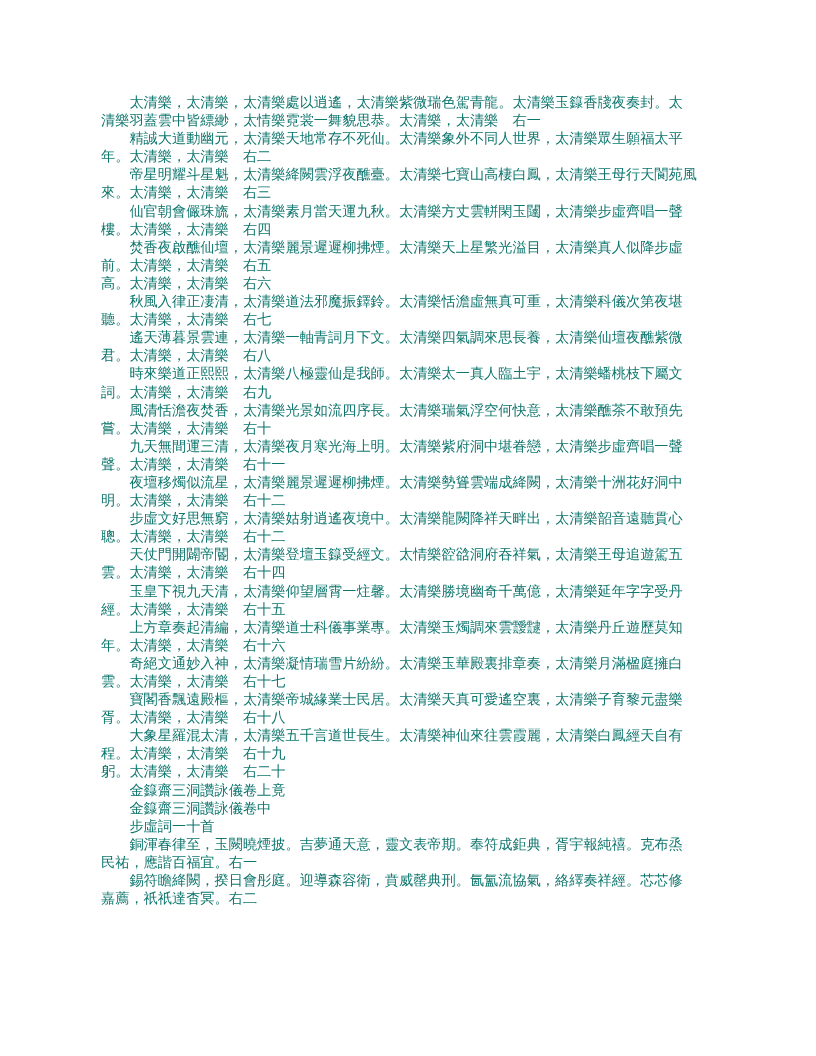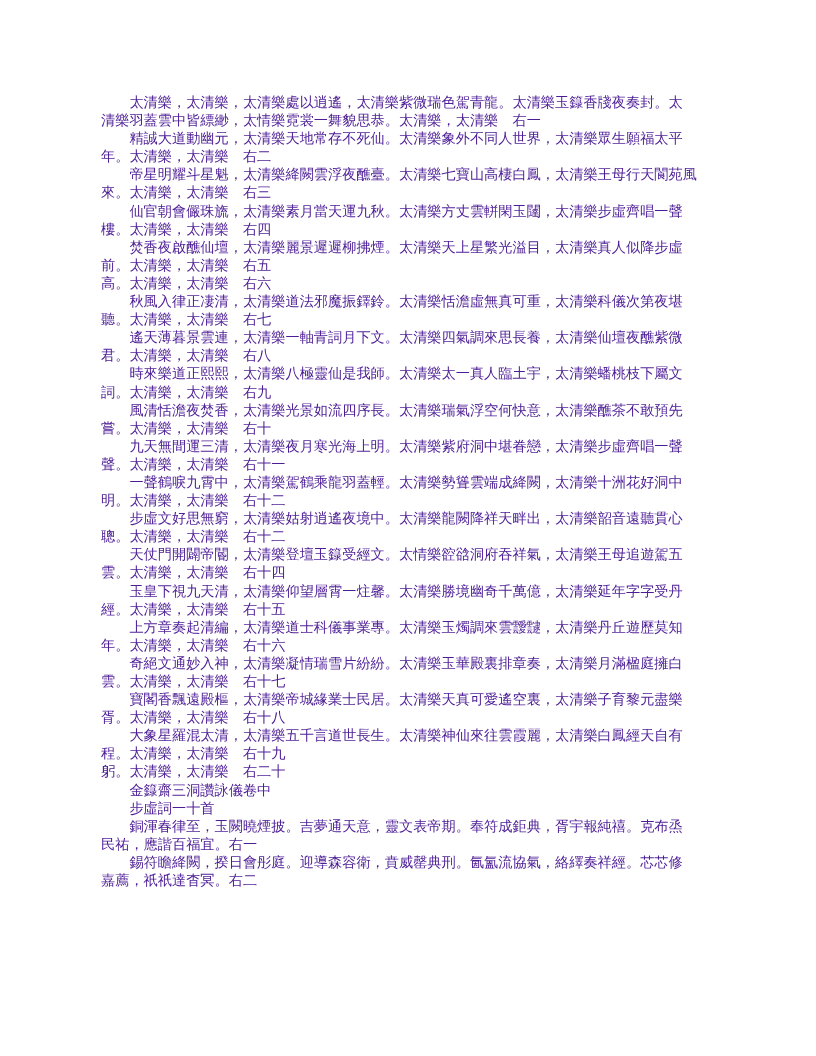--- a/index.html
+++ b/index.html
@@ -12,21 +12,21 @@
     width: 816px;
     height: 1056px;
     background: #ffffff;
     overflow: hidden;
   }
   .text-block {
     position: absolute;
     left: 101px;
     top: 93px;
     width: 616px;
-    color: #4c1d95;
+    color: #0f766e;
     font-family: "Liberation Serif", "DejaVu Serif", serif;
     font-size: 14.2px;
     line-height: 18.1px;
   }
   .line {
     white-space: pre;
     height: 18.1px;
     overflow: visible;
   }
 </style>
@@ -49,37 +49,38 @@
     <div class="line">　　秋風入律正凄清，太清樂道法邪魔振鐸鈴。太清樂恬澹虛無真可重，太清樂科儀次第夜堪</div>
     <div class="line">聽。太清樂，太清樂　右七</div>
     <div class="line">　　遙天薄暮景雲連，太清樂一軸青詞月下文。太清樂四氣調來思長養，太清樂仙壇夜醮紫微</div>
     <div class="line">君。太清樂，太清樂　右八</div>
     <div class="line">　　時來樂道正熙熙，太清樂八極靈仙是我師。太清樂太一真人臨土宇，太清樂蟠桃枝下屬文</div>
     <div class="line">詞。太清樂，太清樂　右九</div>
     <div class="line">　　風清恬澹夜焚香，太清樂光景如流四序長。太清樂瑞氣浮空何快意，太清樂醮茶不敢預先</div>
     <div class="line">嘗。太清樂，太清樂　右十</div>
     <div class="line">　　九天無間運三清，太清樂夜月寒光海上明。太清樂紫府洞中堪眷戀，太清樂步虛齊唱一聲</div>
     <div class="line">聲。太清樂，太清樂　右十一</div>
-    <div class="line">　　一聲鶴唳九霄中，太清樂駕鶴乘龍羽蓋輕。太清樂勢聳雲端成絳闕，太清樂十洲花好洞中</div>
+    <div class="line">　　夜壇移燭似流星，太清樂麗景遲遲柳拂煙。太清樂勢聳雲端成絳闕，太清樂十洲花好洞中</div>
     <div class="line">明。太清樂，太清樂　右十二</div>
     <div class="line">　　步虛文好思無窮，太清樂姑射逍遙夜境中。太清樂龍闕降祥天畔出，太清樂韶音遠聽貫心</div>
     <div class="line">聰。太清樂，太清樂　右十二</div>
     <div class="line">　　天仗門開闢帝閽，太清樂登壇玉籙受經文。太情樂谾谽洞府吞祥氣，太清樂王母追遊駕五</div>
     <div class="line">雲。太清樂，太清樂　右十四</div>
     <div class="line">　　玉皇下視九天清，太清樂仰望層霄一炷馨。太清樂勝境幽奇千萬億，太清樂延年字字受丹</div>
     <div class="line">經。太清樂，太清樂　右十五</div>
     <div class="line">　　上方章奏起清編，太清樂道士科儀事業專。太清樂玉燭調來雲靉靆，太清樂丹丘遊歷莫知</div>
     <div class="line">年。太清樂，太清樂　右十六</div>
     <div class="line">　　奇絕文通妙入神，太清樂凝情瑞雪片紛紛。太清樂玉華殿裏排章奏，太清樂月滿楹庭擁白</div>
     <div class="line">雲。太清樂，太清樂　右十七</div>
     <div class="line">　　寶閣香飄遠殿樞，太清樂帝城緣業士民居。太清樂天真可愛遙空裏，太清樂子育黎元盡樂</div>
     <div class="line">胥。太清樂，太清樂　右十八</div>
     <div class="line">　　大象星羅混太清，太清樂五千言道世長生。太清樂神仙來往雲霞麗，太清樂白鳳經天自有</div>
     <div class="line">程。太清樂，太清樂　右十九</div>
     <div class="line">躬。太清樂，太清樂　右二十</div>
+    <div class="line">　　金籙齋三洞讚詠儀卷上竟</div>
     <div class="line">　　金籙齋三洞讚詠儀卷中</div>
     <div class="line">　　步虛詞一十首</div>
     <div class="line">　　銅渾春律至，玉闕曉煙披。吉夢通天意，靈文表帝期。奉符成鉅典，胥宇報純禧。克布烝</div>
     <div class="line">民祐，應諧百福宜。右一</div>
     <div class="line">　　錫符瞻絳闕，揆日會彤庭。迎導森容衛，賁威罄典刑。氤氳流協氣，絡繹奏祥經。芯芯修</div>
     <div class="line">嘉薦，祇祇達杳冥。右二</div>
   </div>
 </div>
 
 </body></html>

